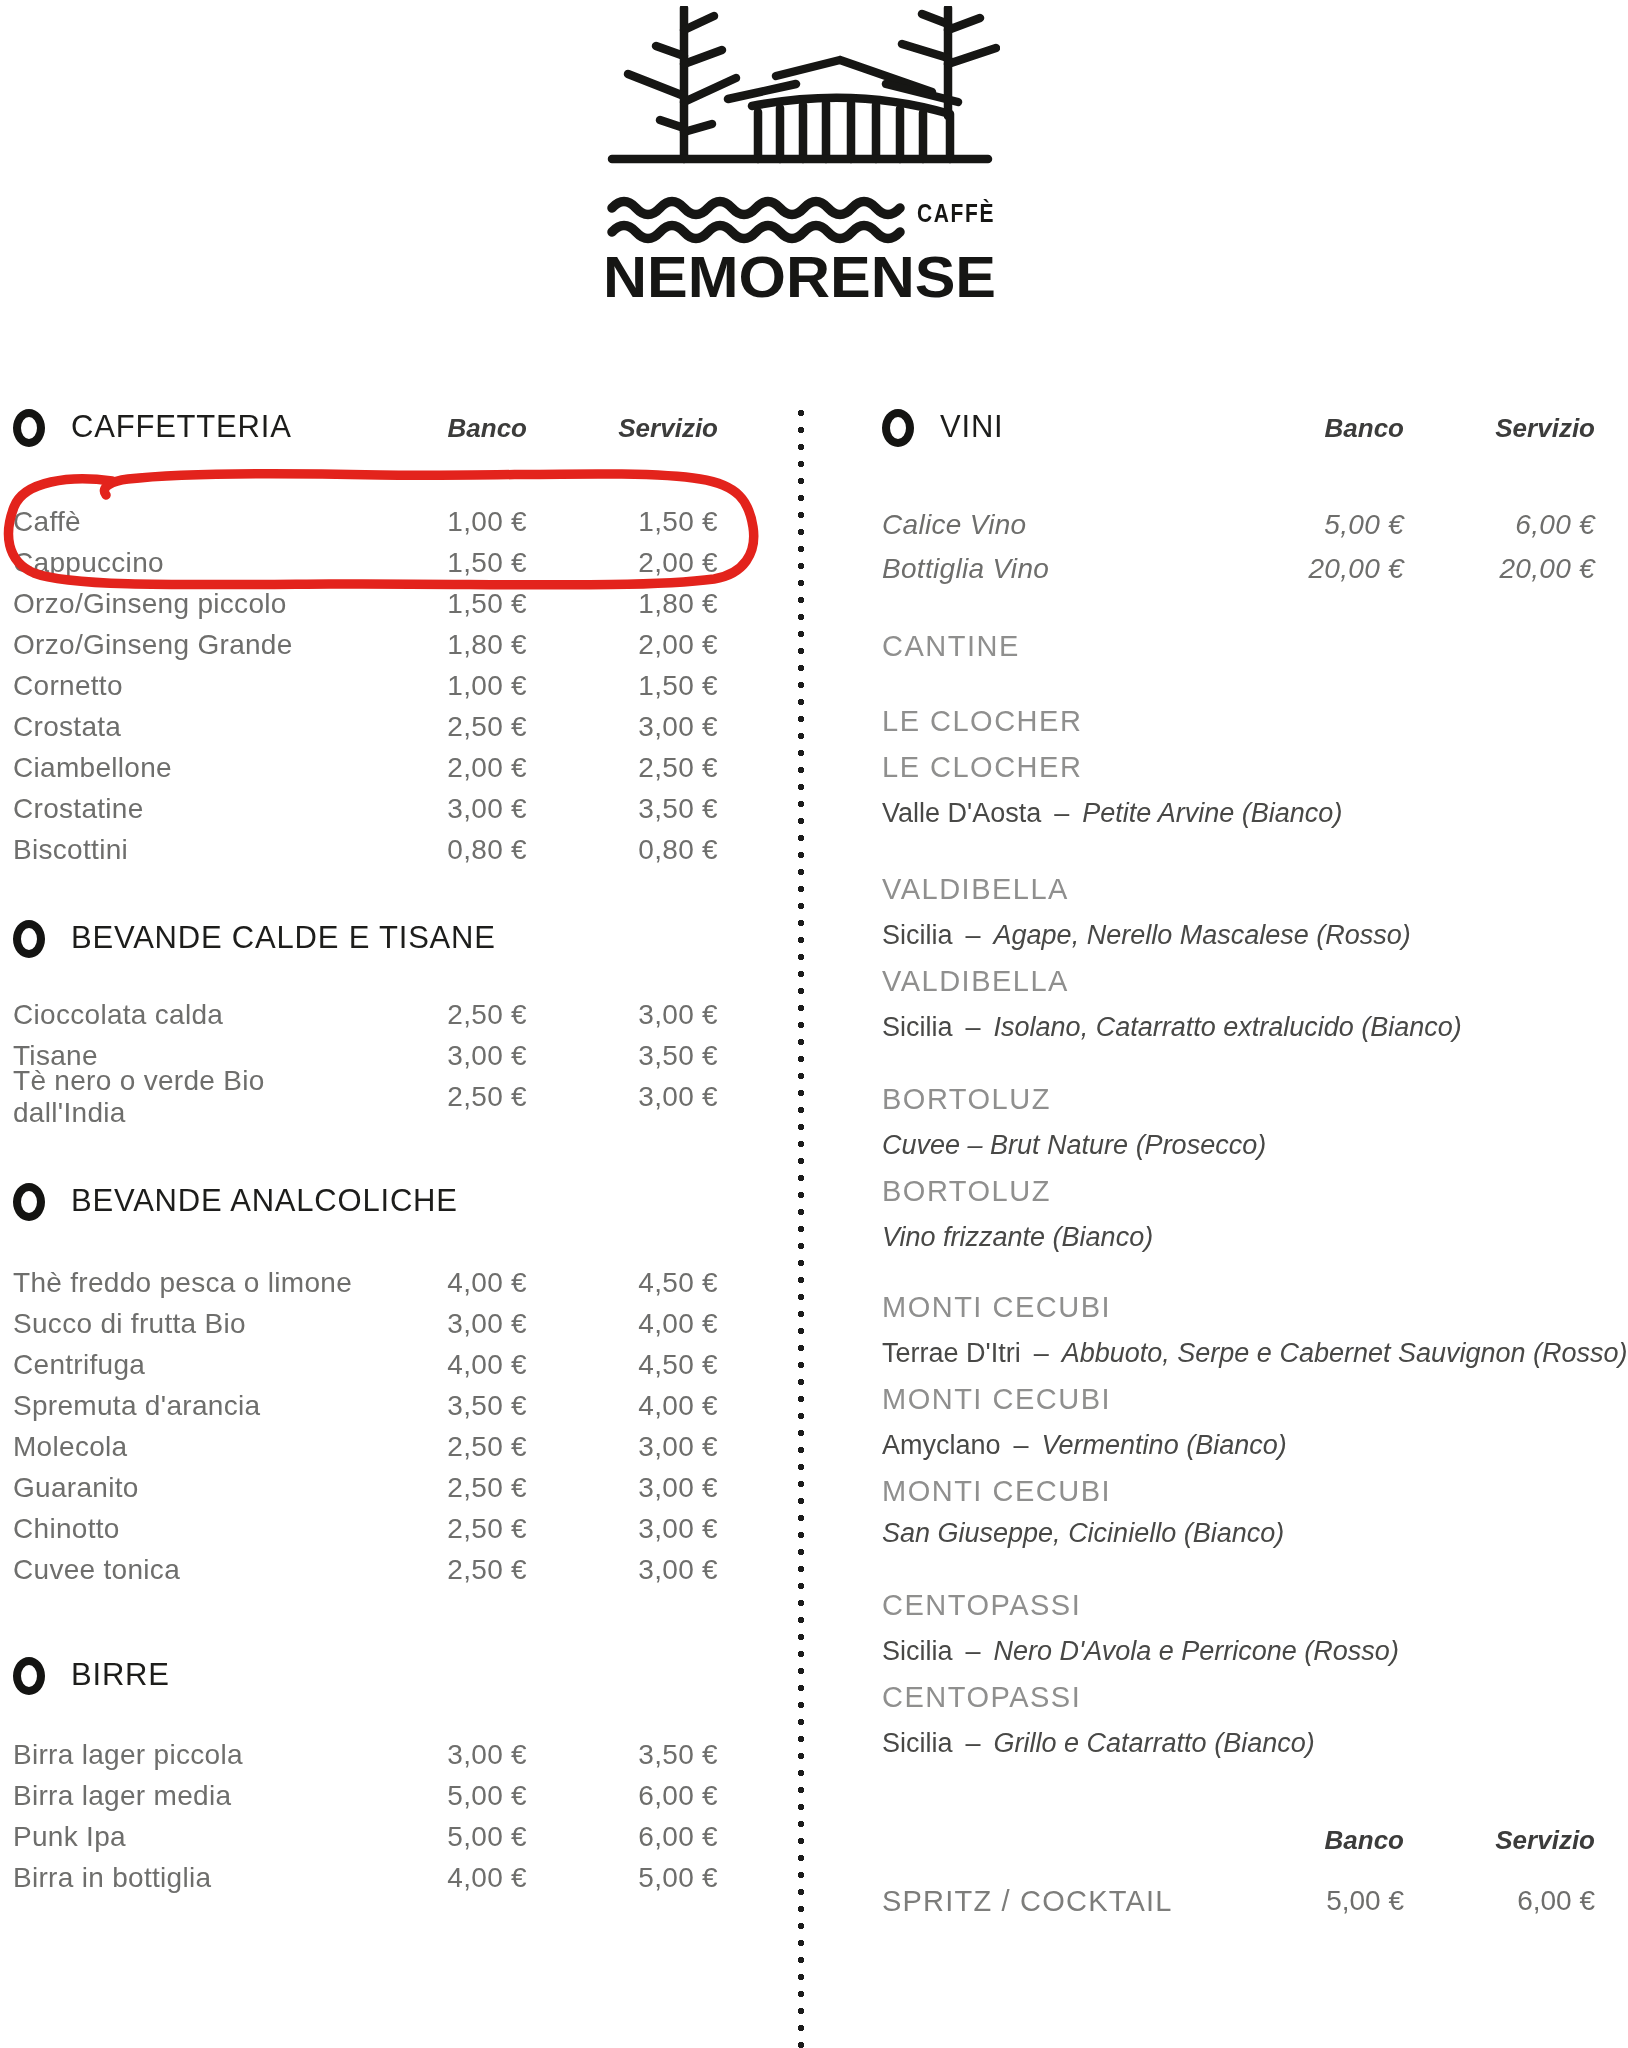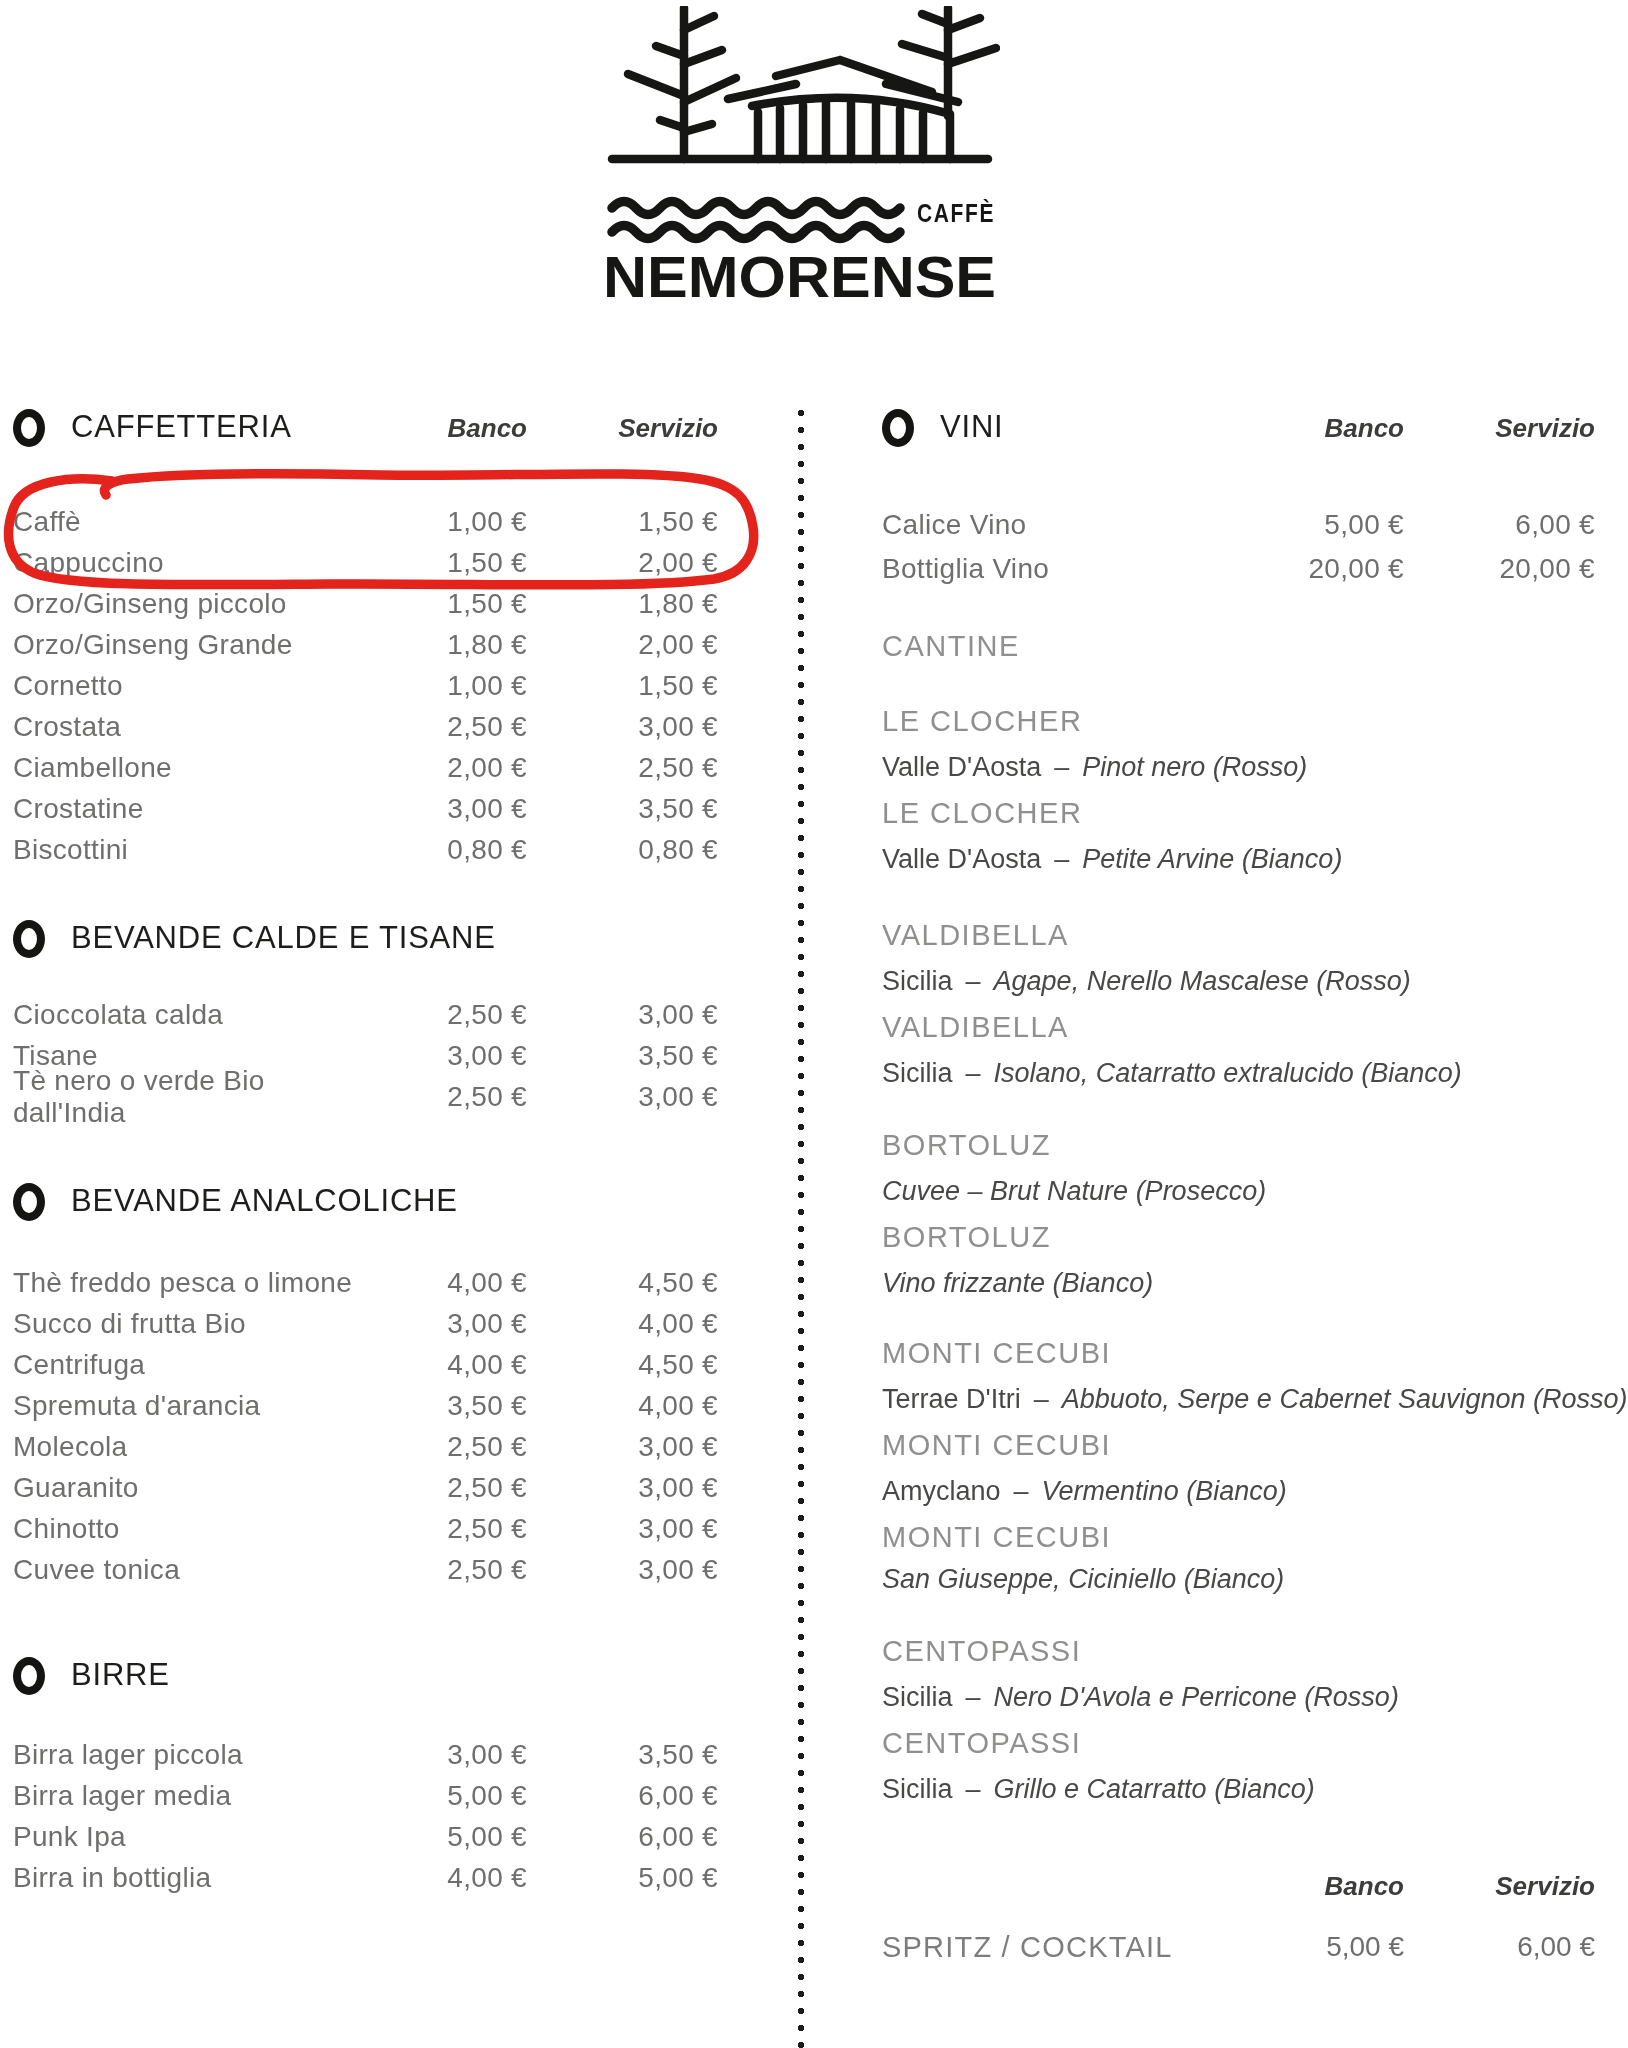--- a/index.html
+++ b/index.html
@@ -38,21 +38,21 @@
   .price-head{font-style:italic;font-size:26px;color:#3c3c3b;font-weight:bold;}
   
   .sec-items{margin:0;}
   .item-row{height:41px;font-size:28px;color:#6e6e6c;letter-spacing:.3px;}
   .m-top-items-0{margin-top:50px;}
   .m-top-sec-1{margin-top:46px;}  .m-top-items-1{margin-top:32px;}
   .m-top-sec-2{margin-top:62px;}  .m-top-items-2{margin-top:37px;}
   .m-top-sec-3{margin-top:63px;}  .m-top-items-3{margin-top:35px;}
   
   .vini-items{margin-top:52px;}
-  .vini-items .item-row{height:44px;}
+  .vini-items .item-row{height:44px;font-style:italic;}
   .cantine{margin-top:40px;line-height:30px;font-size:29px;color:#8f8f8e;letter-spacing:1.5px;}
   .winery-group{margin-top:30px;}
   .wg-0{margin-top:37px;} .wg-2{margin-top:26px;} .wg-3{margin-top:24px;}
   .producer{line-height:46px;font-size:29px;color:#8f8f8e;letter-spacing:1.5px;white-space:nowrap;}
   .desc{line-height:46px;font-size:27px;color:#48484六;color:#484846;white-space:nowrap;}
   .desc .origin{color:#484846;}
   .desc .dash{margin:0 13px;color:#484846;}
   .desc .wine{font-style:italic;color:#484846;}
   .desc2{line-height:38px;font-size:27px;font-style:italic;color:#484846;white-space:nowrap;}
   .bottom-head{margin-top:56px;height:36px;}
@@ -278,23 +278,20 @@
       <div class="cell-name">Bottiglia Vino</div>
       <div class="cell-banco">20,00 €</div>
       <div class="cell-servizio">20,00 €</div>
     </div>
   </div>
 
   <div class="cantine">CANTINE</div>
 
   <div class="winery-group wg-0">
     <div class="producer">LE CLOCHER</div>
-    <div class="desc">
-      <span class="origin">Valle D'Aosta</span><span class="dash">–</span><span class="wine">Pinot nero (Rosso)</span>
-    </div>
     <div class="producer">LE CLOCHER</div>
     <div class="desc">
       <span class="origin">Valle D'Aosta</span><span class="dash">–</span><span class="wine">Petite Arvine (Bianco)</span>
     </div>
   </div>
 
   <div class="winery-group">
     <div class="producer">VALDIBELLA</div>
     <div class="desc">
       <span class="origin">Sicilia</span><span class="dash">–</span><span class="wine">Agape,  Nerello Mascalese (Rosso)</span>

